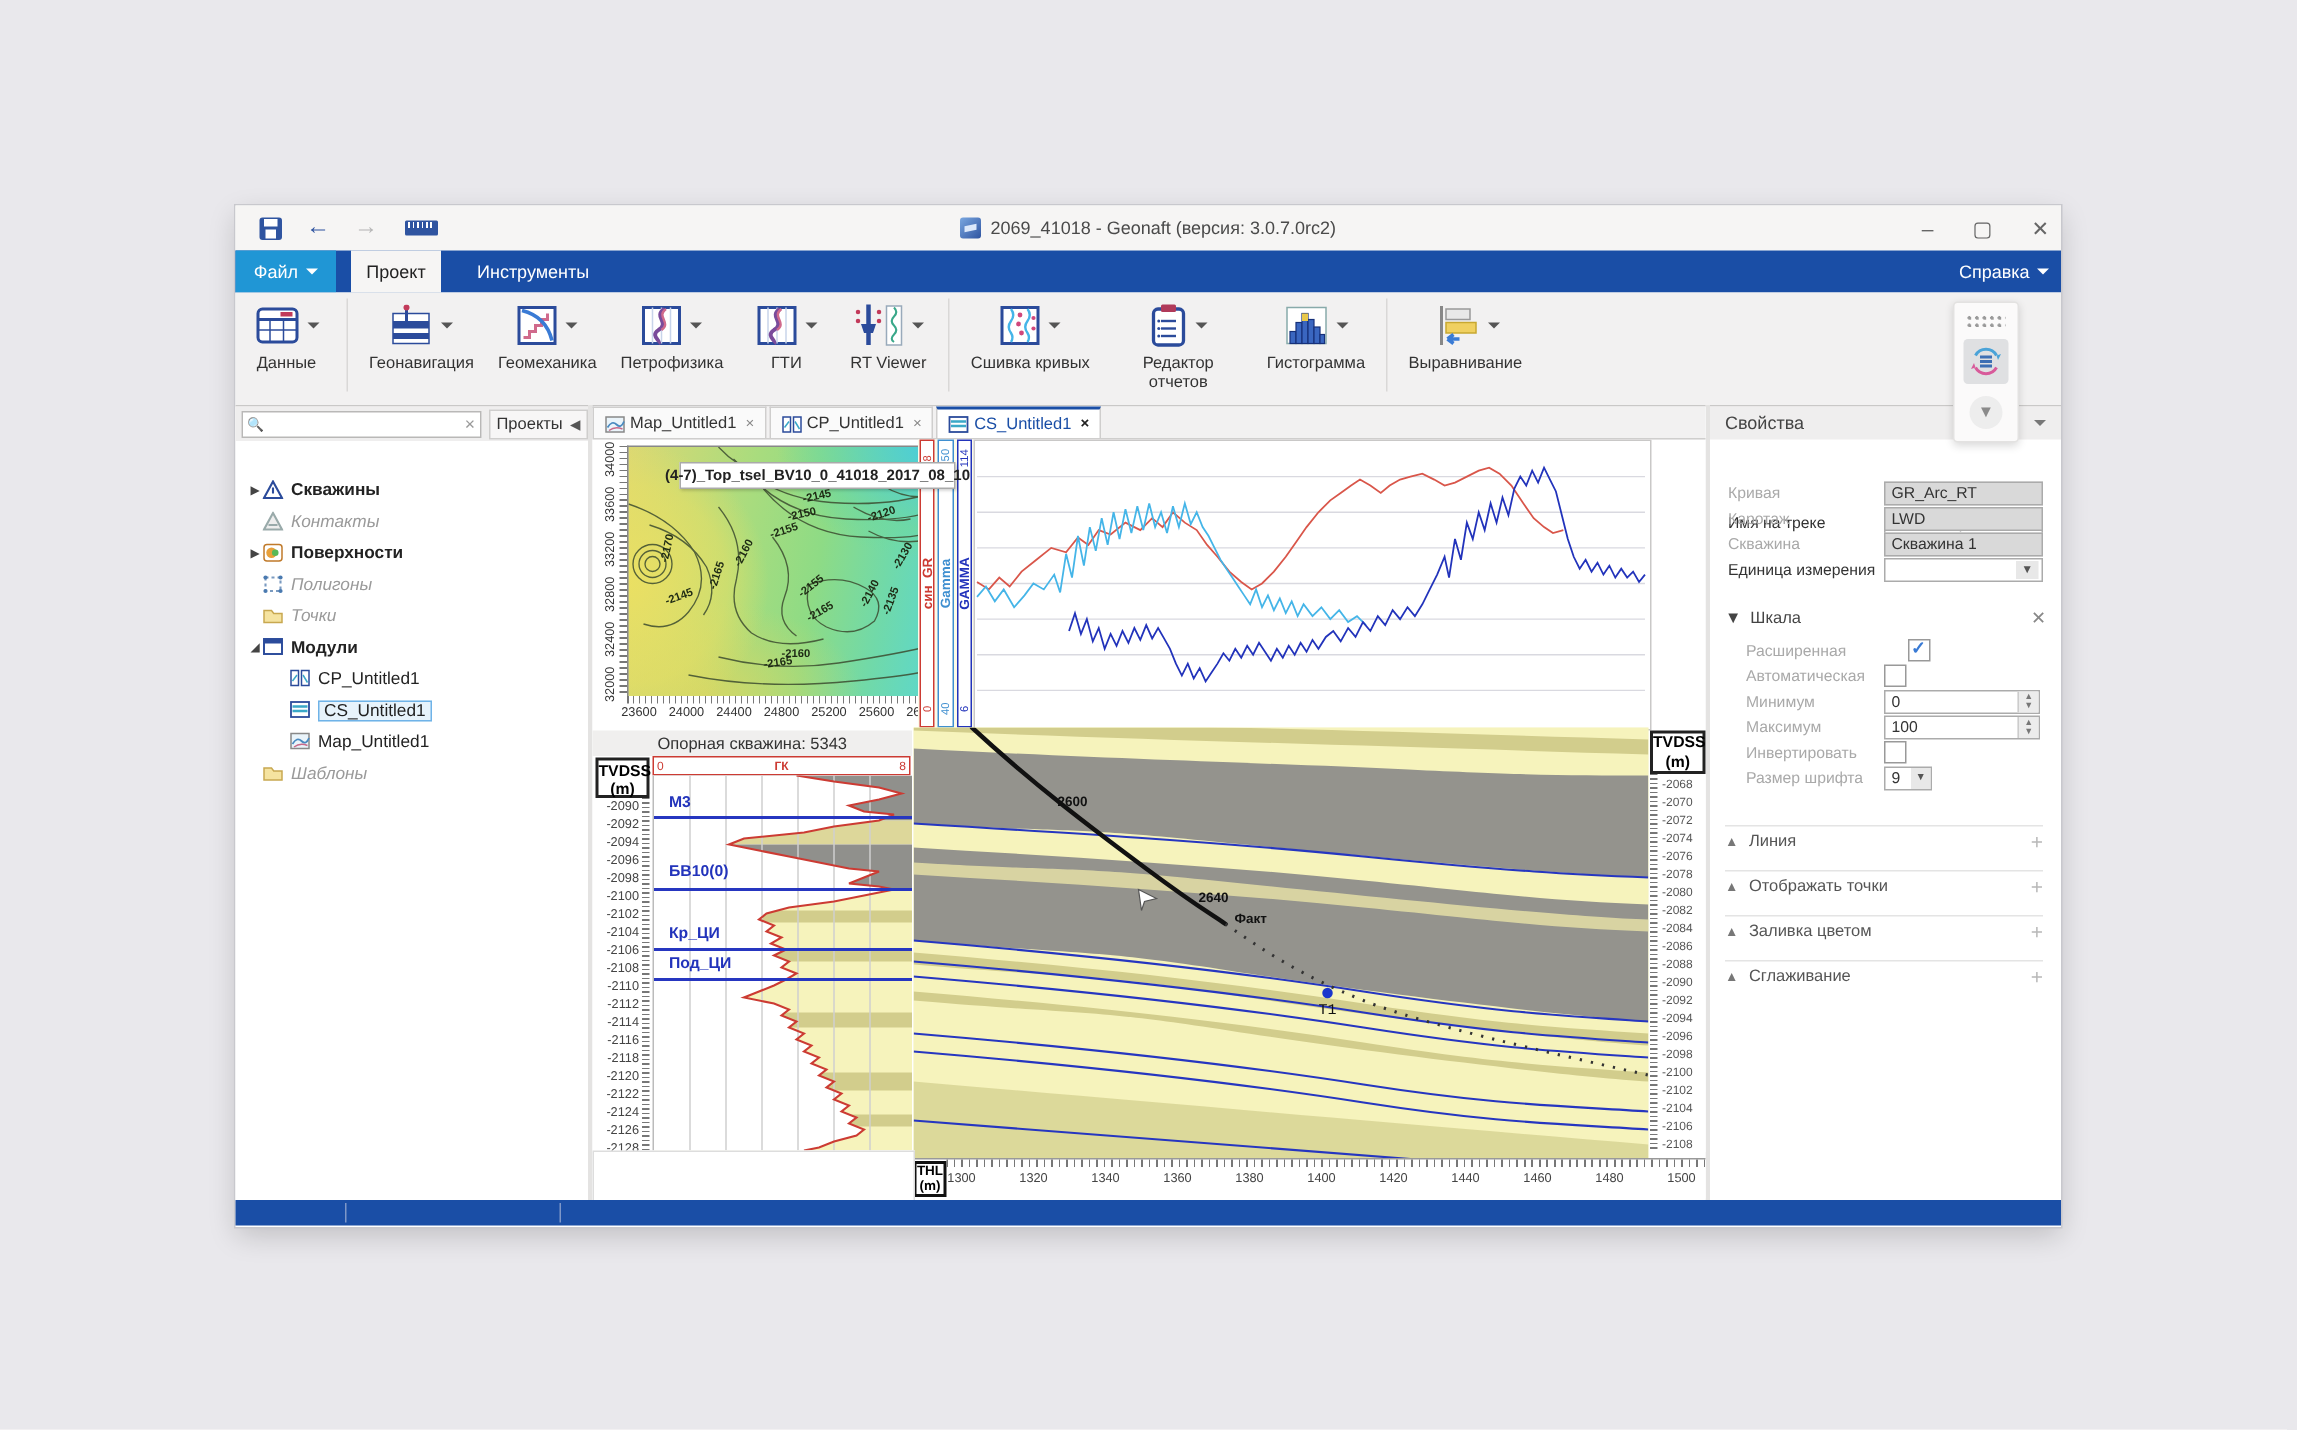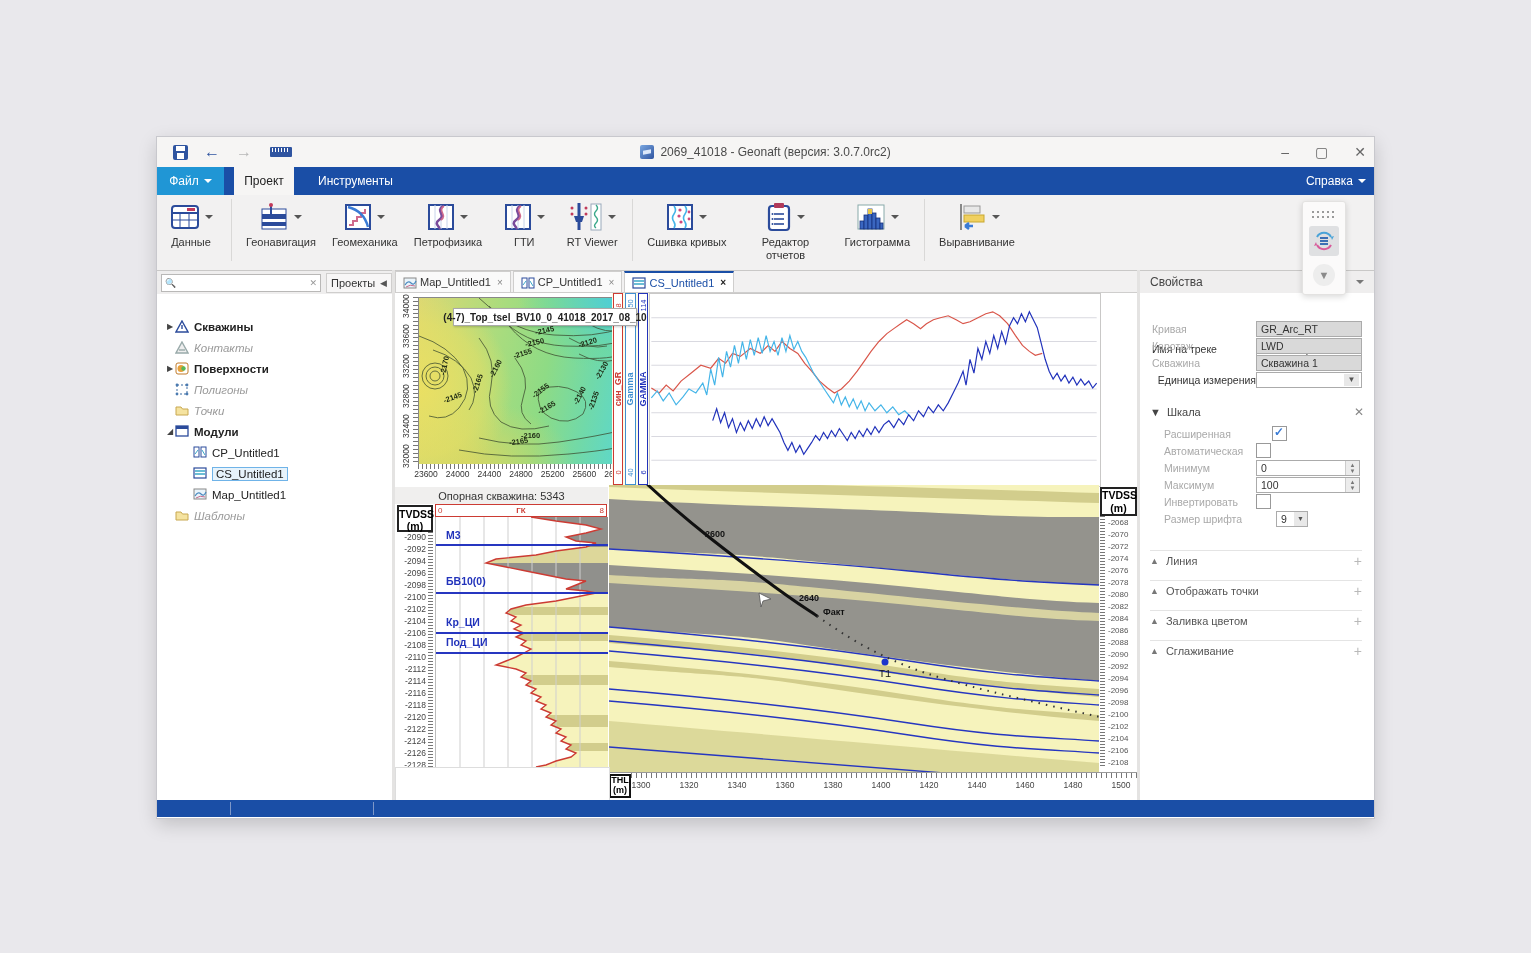--- a/index.html
+++ b/index.html
@@ -805,21 +805,21 @@
             <div class="prop-field dis">
               <span>LWD</span>
             </div>
           </div>
           <div class="prop-row" style="top: 84px;">
             <span class="prop-lab dim">Скважина</span>
             <div class="prop-field dis">
               <span>Скважина 1</span>
             </div>
           </div>
-          <div class="prop-row" style="top: 101px; text-align: right;">
+          <div class="prop-row" style="top: 101px;">
             <span class="prop-lab">Единица измерения</span>
             <div class="prop-field">
               <span></span>
               <span class="sel-arrow">▼</span>
             </div>
           </div>
           <div class="sec-hdr" style="top: 133px;">
             <span class="ch">▼</span>
             <span>Шкала</span>
             <span class="x">✕</span>
@@ -843,21 +843,21 @@
             <span class="prop-lab dim" style="width: 92px;">Максимум</span>
             <div class="spin">
               <span>100</span>
               <span class="ud">▲<br>▼</span>
             </div>
           </div>
           <div class="prop-row" style="top: 223px; left: 24px; width: 198px;">
             <span class="prop-lab dim" style="width: 92px;">Инвертировать</span>
             <span class="chk"></span>
           </div>
-          <div class="prop-row" style="top: 240px; left: 24px; width: 198px; gap: 20px;">
+          <div class="prop-row" style="top: 240px; left: 24px; width: 198px;">
             <span class="prop-lab dim" style="width: 92px;">Размер шрифта</span>
             <div class="mini-sel">
               <span>9</span>
               <span class="sel-arrow">▼</span>
             </div>
           </div>
           <div class="fold-row" style="top: 279px;">
             <span class="ch">▲</span>
             <span>Линия</span>
             <span class="plus">+</span>

